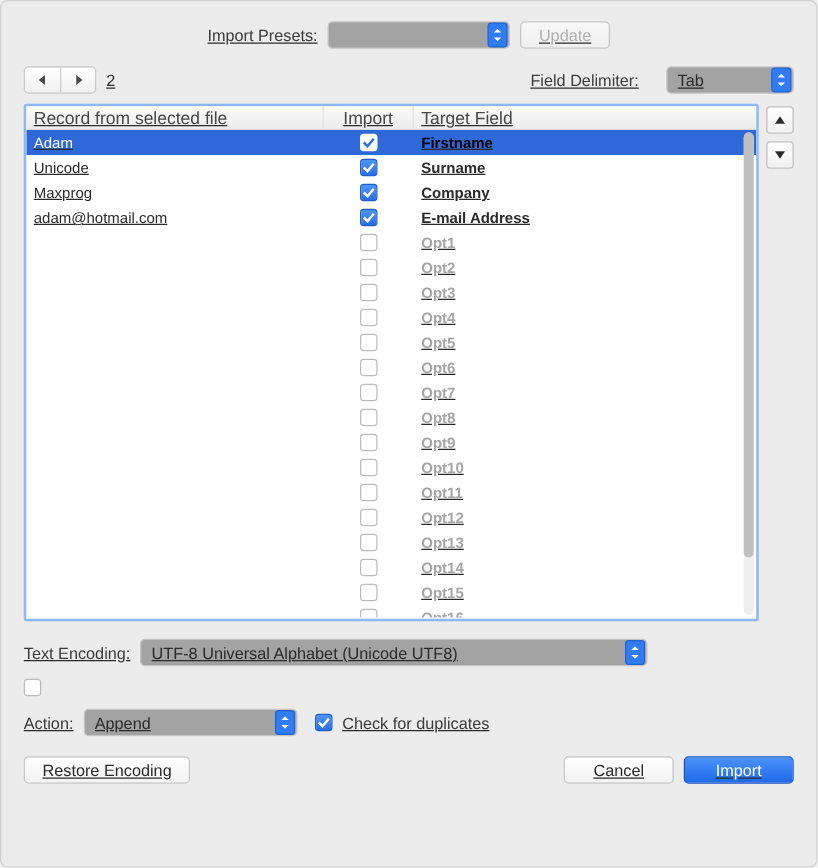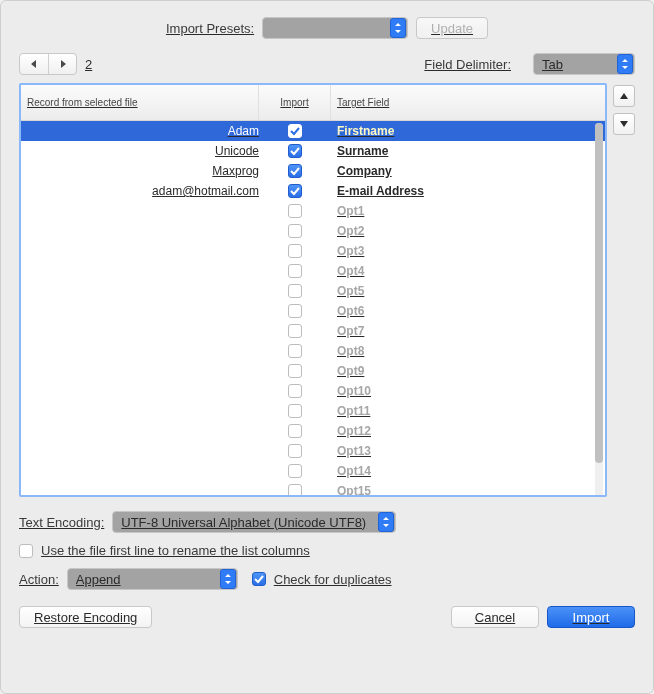--- a/index.html
+++ b/index.html
@@ -96,24 +96,24 @@
     flex: 1;
     border: 2px solid rgba(88, 154, 247, 0.7);
     border-radius: 2px;
     background: #fff;
     height: 414px;
     position: relative;
     overflow: hidden;
   }
   .table-head {
     display: flex;
-    height: 36px;
+    height: 19px;
     background: linear-gradient(#fbfbfb,#ececec);
     border-bottom: 1px solid #d8d8d8;
-    font-size: 10px;
+    font-size: 14px;
     color: #474747;
     align-items: center;
   }
   .th {
     padding: 0 6px;
     border-right: 1px solid #e0e0e0;
     height: 100%;
     display: flex; align-items: center;
   }
   .th.rec { width: 238px; }
@@ -142,22 +142,22 @@
   .tr {
     display: flex;
     align-items: center;
     height: 20px;
     font-size: 12px;
   }
   .tr.selected {
     background: #2f68d8;
     color: #fff;
   }
-  .tr.selected .targ { color: #fef9c3; }
-  .td.rec { width: 238px; padding-left: 6px; text-align: right; }
+  .tr.selected .targ { color: #000000; }
+  .td.rec { width: 238px; padding-left: 6px; }
   .td.imp { width: 72px; display: flex; justify-content: center; align-items: center; }
   .td.tgt { flex: 1; padding-left: 6px; }
   .targ { font-weight: 600; }
   .targ.disabled { color: #a6a6a6; }
   .chk {
     width: 14px; height: 14px;
     border: 1px solid #bdbdbd;
     border-radius: 3px;
     background: #fff;
     display: inline-flex; align-items: center; justify-content: center;
@@ -176,21 +176,21 @@
   .sq {
     width: 22px; height: 22px;
     border: 1px solid #c2c2c2;
     border-radius: 3px;
     background: linear-gradient(#fff,#f1f1f1);
     display: flex; align-items: center; justify-content: center;
   }
 
   .below { margin-top: 14px; }
   .below .row { margin-bottom: 10px; gap: 8px; }
-  .enc-select { width: 284px; align-items: center; }
+  .enc-select { width: 406px; align-items: center; }
   .action-row .select { width: 171px; }
 
   .footer {
     display: flex;
     margin-top: 16px;
     align-items: center;
   }
   .footer .spacer { flex: 1; }
   .footer .btn { min-width: 88px; margin-left: 8px; }
   .footer .restore { min-width: 120px; margin-left: 0; }
@@ -435,21 +435,20 @@
           <svg width="8" height="10" viewBox="0 0 8 10">
               <path d="M4 0 L7 3 L1 3 Z M4 10 L1 7 L7 7 Z" fill="#fff"></path>
             </svg>
         </span>
       </div>
     </div>
     <div class="row">
       <span id="firstline-chk" class="chk">
         
       </span>
-      <span class="label">Use the file first line to rename the list columns</span>
     </div>
     <div class="row action-row">
       <span class="label">Action:</span>
       <div class="select">
         <span class="sel-text">Append</span>
         <span class="stepper">
           <svg width="8" height="10" viewBox="0 0 8 10">
               <path d="M4 0 L7 3 L1 3 Z M4 10 L1 7 L7 7 Z" fill="#fff"></path>
             </svg>
         </span>

